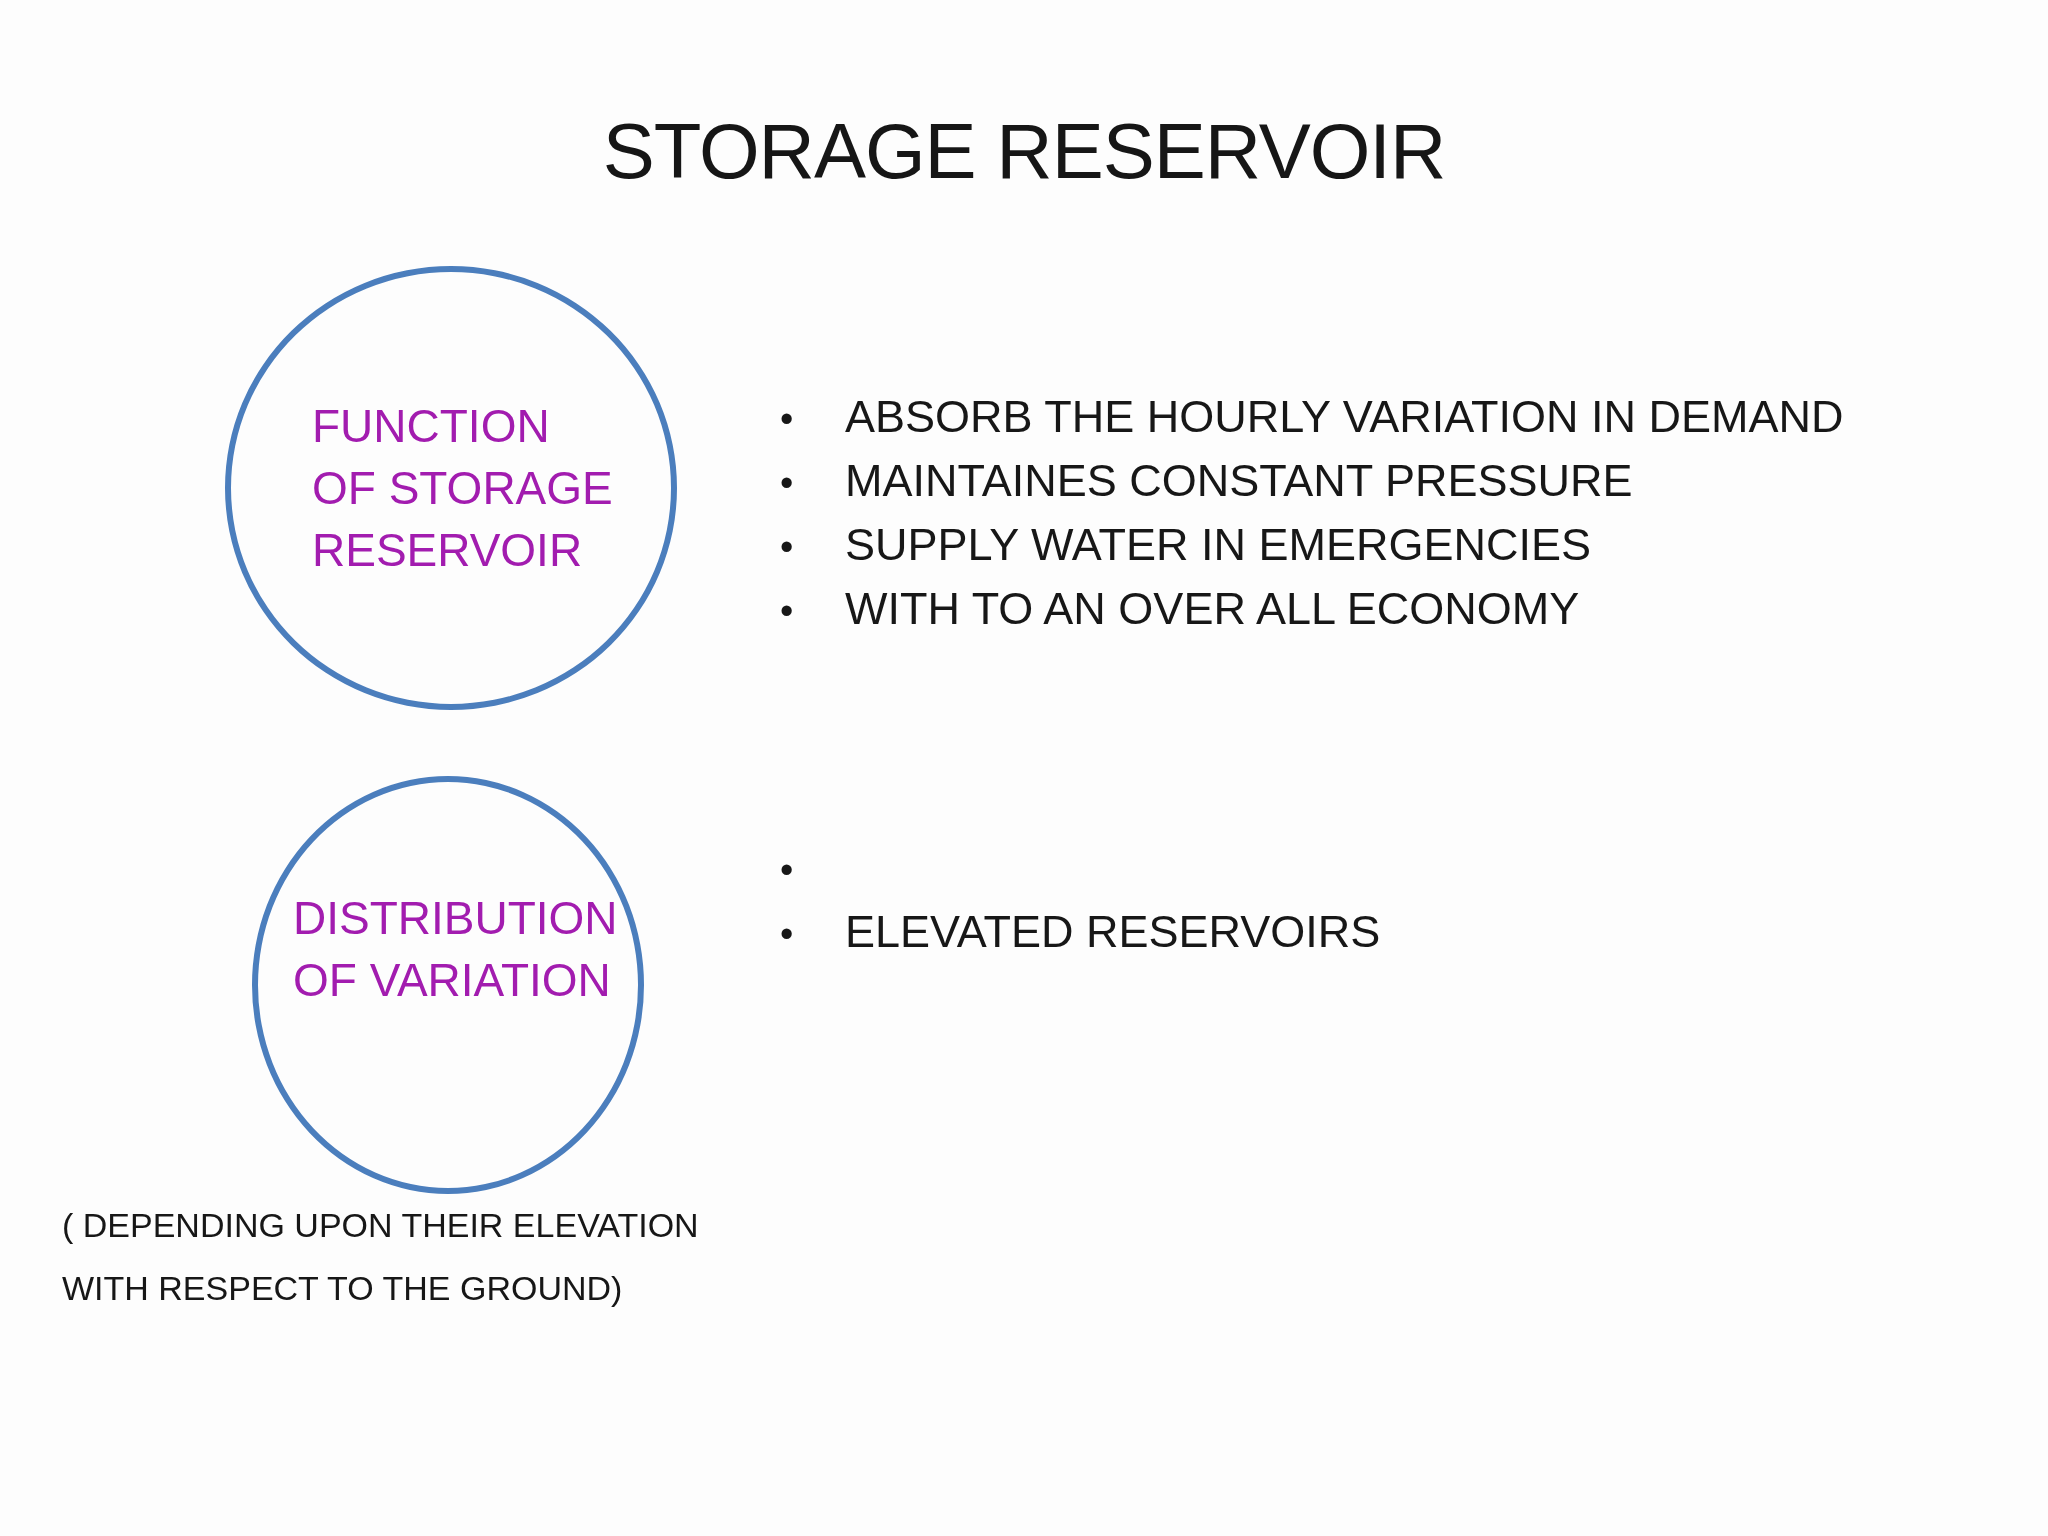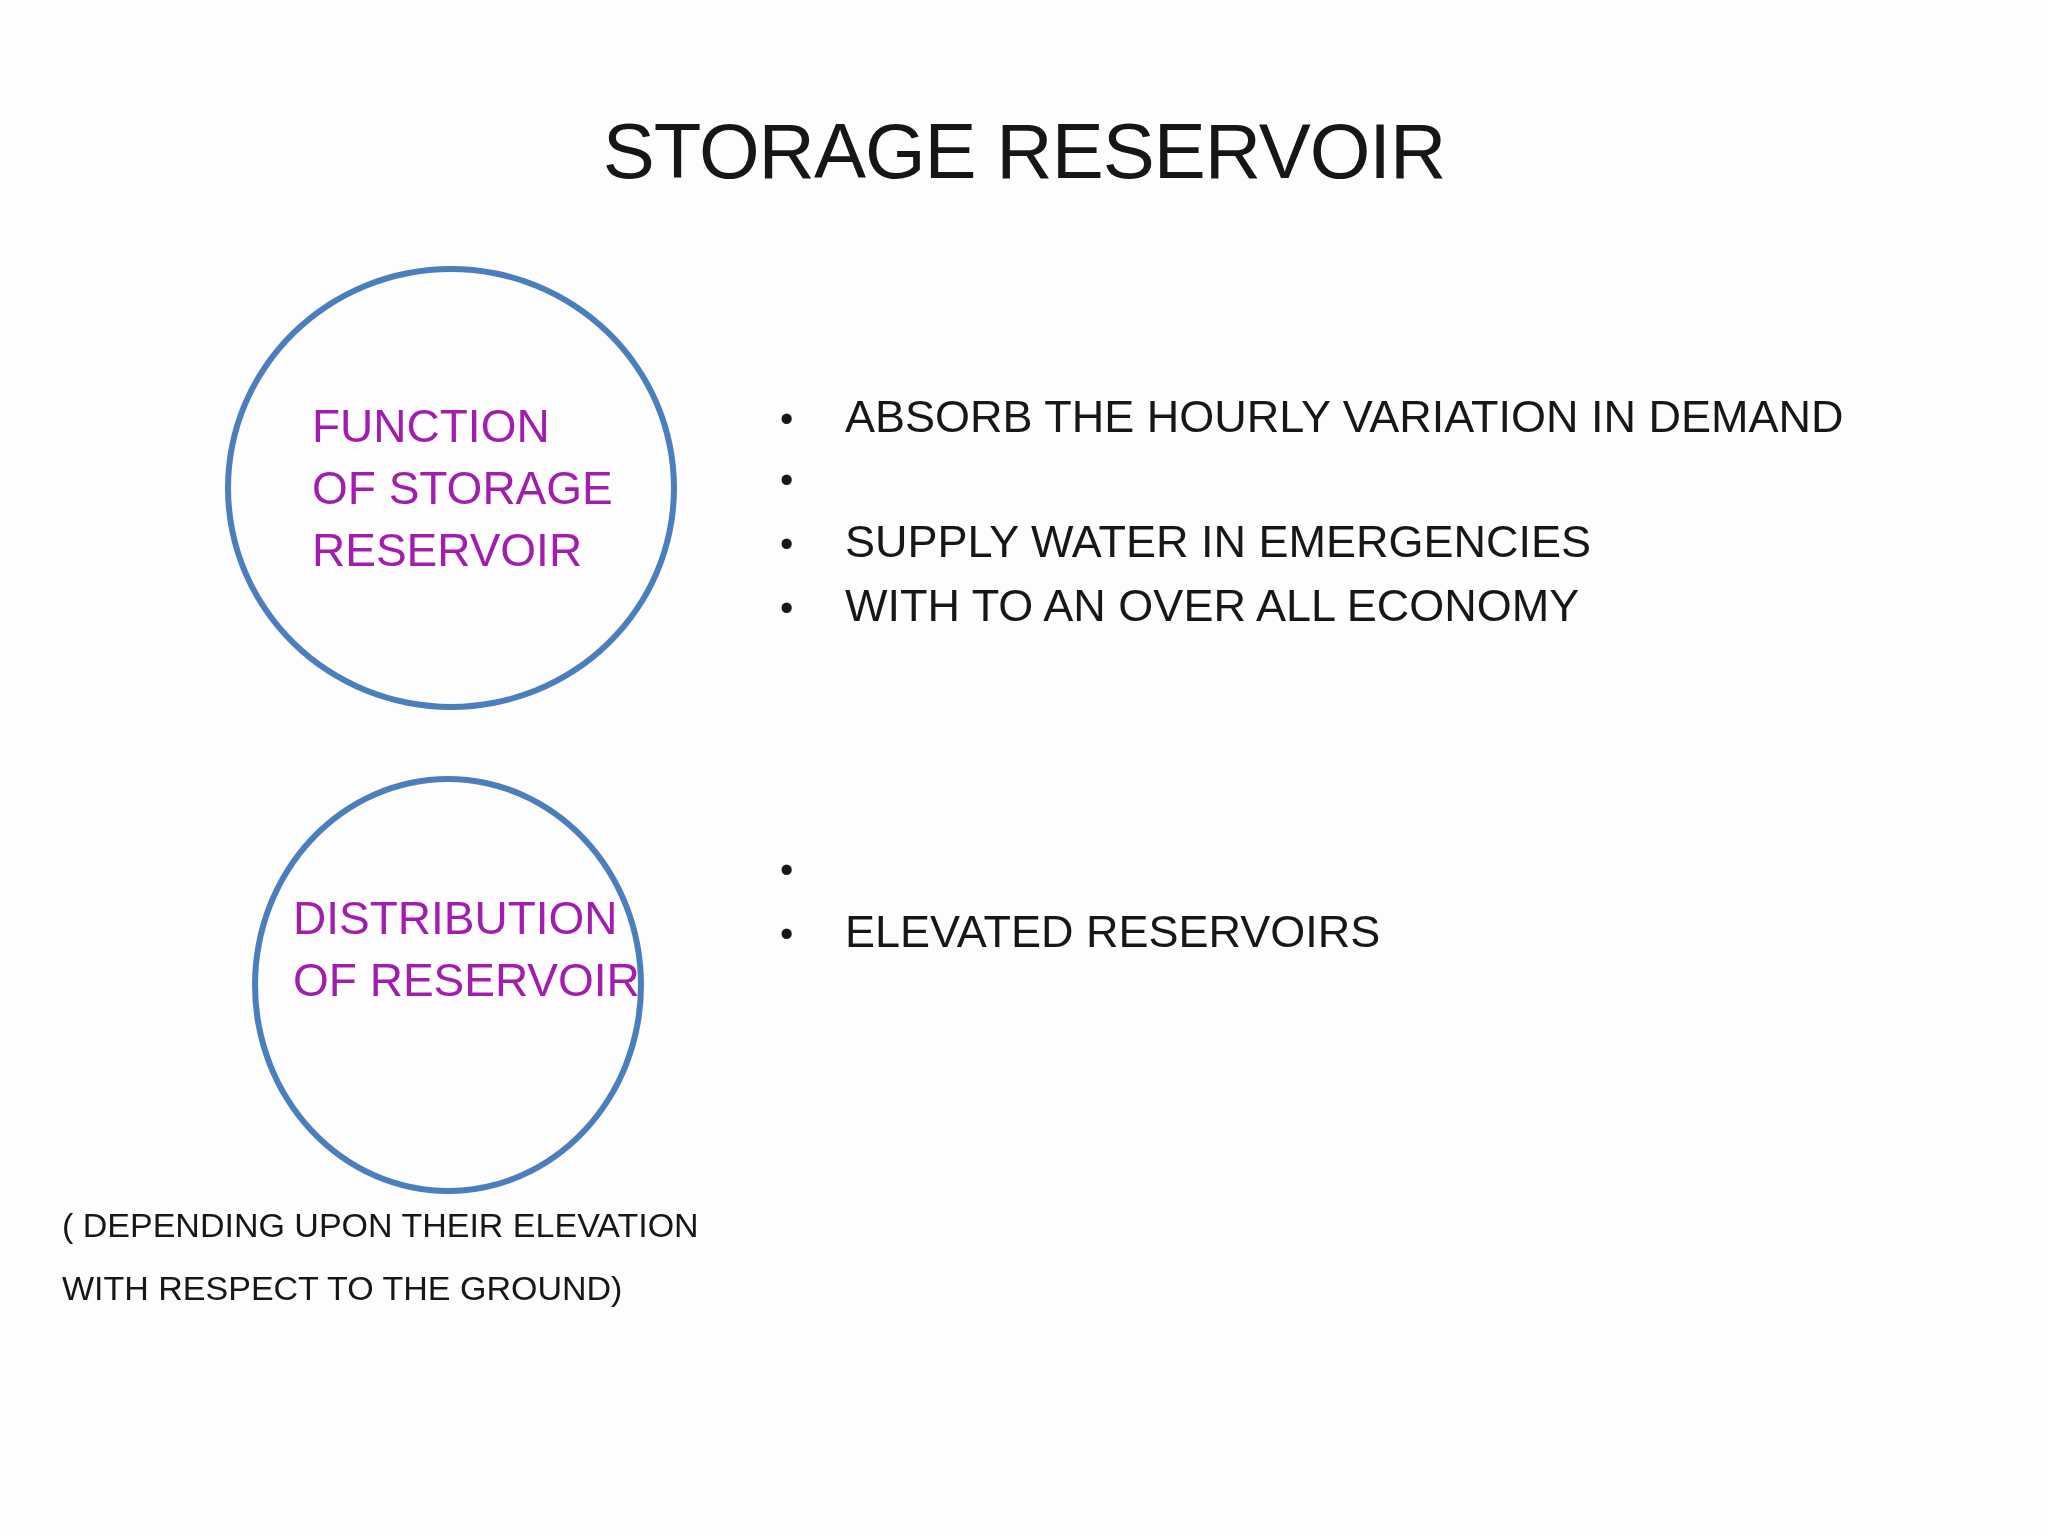--- a/index.html
+++ b/index.html
@@ -114,36 +114,37 @@
     <div>RESERVOIR</div>
   </div>
 
   <div class="bullet-list bullet-list-function">
     <div class="bullet-row">
       <span class="bullet-dot">•</span>
       <span class="bullet-text">ABSORB THE HOURLY VARIATION IN DEMAND</span>
     </div>
     <div class="bullet-row">
       <span class="bullet-dot">•</span>
+      <span class="bullet-text">MAINTAINES CONSTANT PRESSURE</span>
     </div>
     <div class="bullet-row">
       <span class="bullet-dot">•</span>
       <span class="bullet-text">SUPPLY WATER IN EMERGENCIES</span>
     </div>
     <div class="bullet-row">
       <span class="bullet-dot">•</span>
       <span class="bullet-text">WITH TO AN OVER ALL ECONOMY</span>
     </div>
   </div>
 
   <div class="circle circle-distribution"></div>
 
   <div class="circle-label label-distribution">
     <div>DISTRIBUTION</div>
-    <div>OF RESERVOIR</div>
+    <div>OF VARIATION</div>
   </div>
 
   <div class="bullet-list bullet-list-distribution">
     <div class="bullet-row">
       <span class="bullet-dot">•</span>
     </div>
     <div class="bullet-row">
       <span class="bullet-dot">•</span>
       <span class="bullet-text">ELEVATED RESERVOIRS</span>
     </div>

